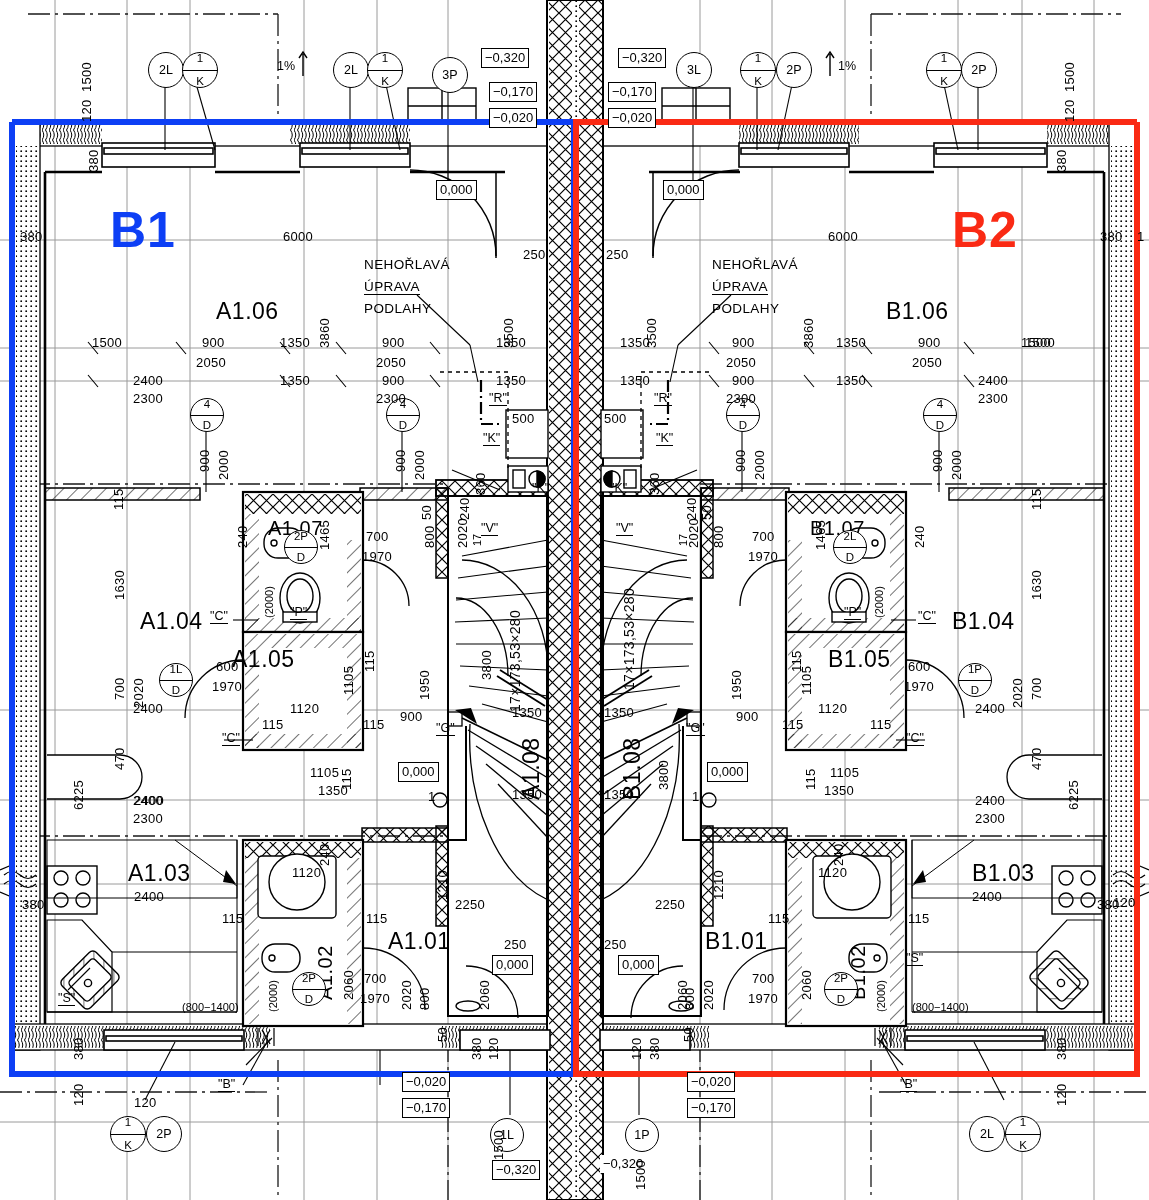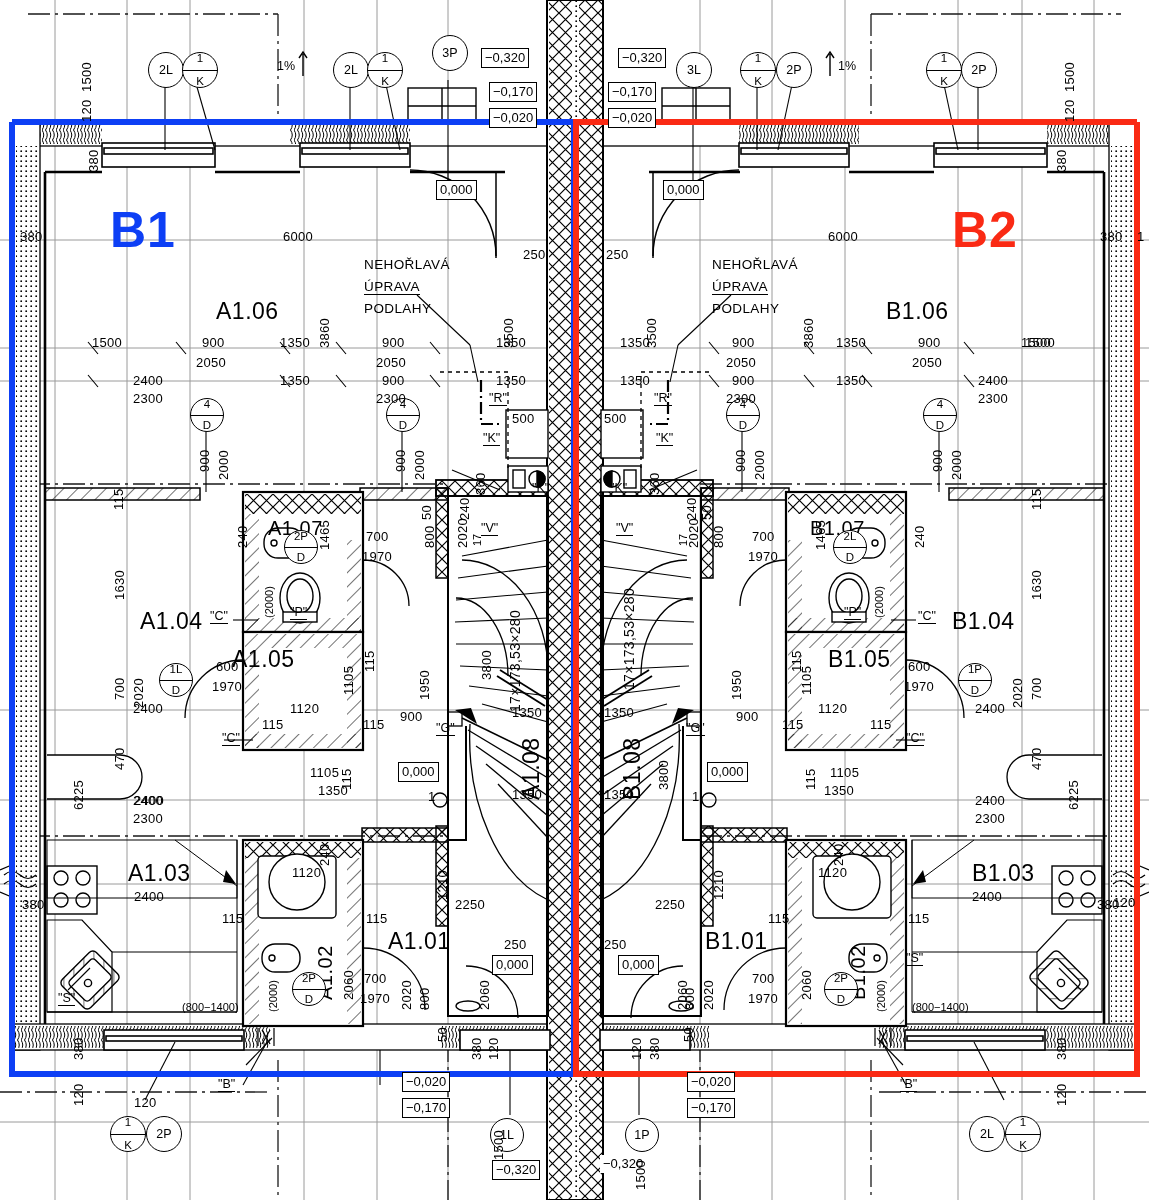--- a/index.html
+++ b/index.html
@@ -511,21 +511,21 @@
     <div class="bar"></div>
     <div class="top">1</div>
     <div class="bot">K</div>
   </div>
   <div class="circ" style="left:333px;top:52px;width:34px;height:34px;">2L</div>
   <div class="circsplit" style="left:367px;top:52px;width:34px;height:34px;">
     <div class="bar"></div>
     <div class="top">1</div>
     <div class="bot">K</div>
   </div>
-  <div class="circ" style="left:432px;top:35px;width:34px;height:34px;text-align:center;">3P</div>
+  <div class="circ" style="left:432px;top:57px;width:34px;height:34px;text-align:center;">3P</div>
   <div class="circ" style="left:676px;top:52px;width:34px;height:34px;">3L</div>
   <div class="circsplit" style="left:740px;top:52px;width:34px;height:34px;">
     <div class="bar"></div>
     <div class="top">1</div>
     <div class="bot">K</div>
   </div>
   <div class="circ" style="left:776px;top:52px;width:34px;height:34px;">2P</div>
   <div class="circsplit" style="left:926px;top:52px;width:34px;height:34px;">
     <div class="bar"></div>
     <div class="top">1</div>

